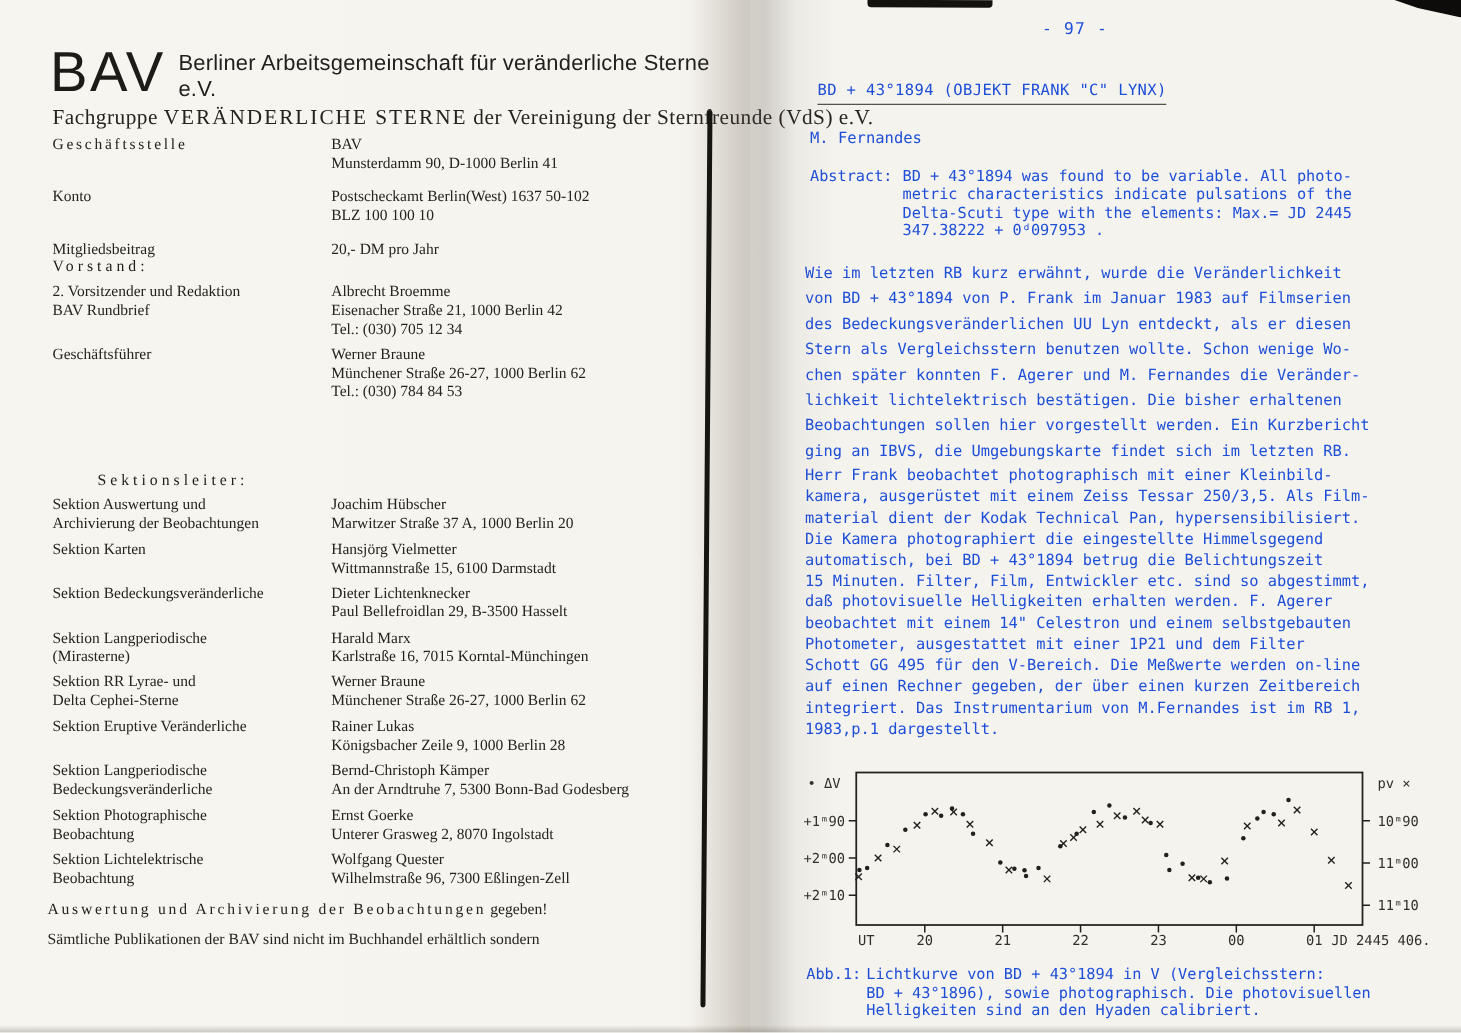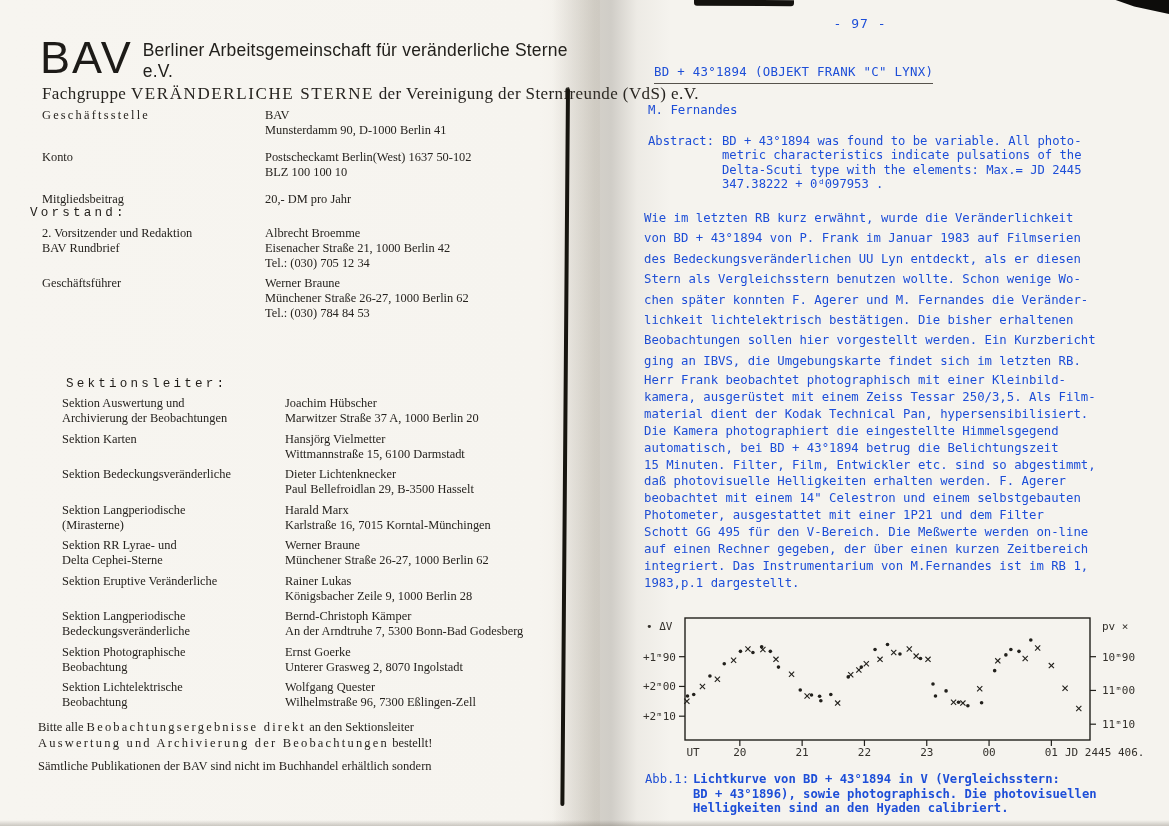--- a/index.html
+++ b/index.html
@@ -29,38 +29,38 @@
   .lsp1{letter-spacing:1.6px;}
   .lsp2{letter-spacing:2.2px;}
   .rows{left:42px;width:540px;}
   .row{display:grid;grid-template-columns:223px 1fr;margin-bottom:11px;}
   .lbl,.val{font-size:12.4px;line-height:15.4px;white-space:pre-line;}
   .vrows .row{margin-bottom:6px;}
   .vrows .lbl,.vrows .val{line-height:14.9px;}
   .vrows .row{height:44px;}
   .srows .row{margin-bottom:5px;height:30.5px;}
   .srows .lbl,.srows .val{line-height:15.2px;}
-  .heading{left:30px;font-size:12.6px;letter-spacing:3.2px;color:#201d19;font-family:Liberation Mono, monospace;}
+  .heading{left:42px;font-size:12.6px;letter-spacing:3.2px;color:#201d19;}
   .notes{left:38px;top:720px;width:545px;}
   .note{margin-bottom:8px;font-size:12.5px;line-height:15.6px;}
   
   .mono{font-family:"DejaVu Sans Mono","DejaVu Sans",monospace;color:#1d4ed8;}
   .pgnum{left:0;top:16px;width:440px;text-align:center;font-size:13px;letter-spacing:1px;}
   .art-title{left:14px;top:64px;font-size:12.4px;border-bottom:1.2px solid #56524c;padding-bottom:4px;letter-spacing:.3px;}
   .author{left:8px;top:102px;font-size:12.4px;}
   .abstract{left:8px;top:134px;display:flex;font-size:12.2px;line-height:14.3px;}
   .abstract .alabel{width:74px;flex:none;}
   .abstract .atext{white-space:pre-line;width:390px;}
   .para{left:4px;width:470px;font-size:12.3px;white-space:pre-line;}
   .para1{top:208px;line-height:20.4px;}
   .para2{top:372px;line-height:16.9px;}
   .chart{left:0px;top:610px;width:529px;height:160px;}
   .caption{left:5px;top:772px;display:flex;font-size:12.2px;line-height:14.6px;}
   .caption .clabel{width:48px;flex:none;}
-  .caption .ctext{white-space:pre-line;width:430px;font-weight:bold;}
+  .caption .ctext{white-space:pre-line;width:430px;}
 </style>
 </head>
 <body>
 
 <div class="page page-left">
 
   <div class="abs masthead">
     <div class="logo">BAV</div>
     <div class="org-name">Berliner Arbeitsgemeinschaft für veränderliche Sterne e.V.</div>
   </div>
@@ -101,21 +101,21 @@
     <div class="row">
       <div class="lbl">Geschäftsführer</div>
       <div class="val">Werner Braune
 Münchener Straße 26-27, 1000 Berlin 62
 Tel.: (030) 784 84 53</div>
     </div>
   </div>
 
   <div class="abs heading" style="top:377px;margin-left:36px;">Sektionsleiter:</div>
 
-  <div class="abs rows srows" style="top:396px;margin-left:20px;">
+  <div class="abs rows srows" style="top:396px;">
     <div class="row">
       <div class="lbl">Sektion Auswertung und
 Archivierung der Beobachtungen</div>
       <div class="val">Joachim Hübscher
 Marwitzer Straße 37 A, 1000 Berlin 20</div>
     </div>
     <div class="row">
       <div class="lbl">Sektion Karten</div>
       <div class="val">Hansjörg Vielmetter
 Wittmannstraße 15, 6100 Darmstadt</div>
@@ -158,27 +158,22 @@
       <div class="lbl">Sektion Lichtelektrische
 Beobachtung</div>
       <div class="val">Wolfgang Quester
 Wilhelmstraße 96, 7300 Eßlingen-Zell</div>
     </div>
   </div>
 
   <div class="abs notes">
     <div class="note">
       <div>
-        <span>Bitte alle</span>
-        <span class="lsp2">Beobachtungsergebnisse direkt</span>
-        <span>an den Sektionsleiter</span>
-      </div>
-      <div>
         <span class="lsp2">Auswertung und Archivierung der Beobachtungen</span>
-        <span>bestellt!</span>
+        <span>gegeben!</span>
       </div>
     </div>
     <div class="note">
       <div><span>Sämtliche Publikationen der BAV sind nicht im Buchhandel erhältlich sondern</span></div>
     </div>
   </div>
 </div>
 
 <div class="page page-right mono">
 

